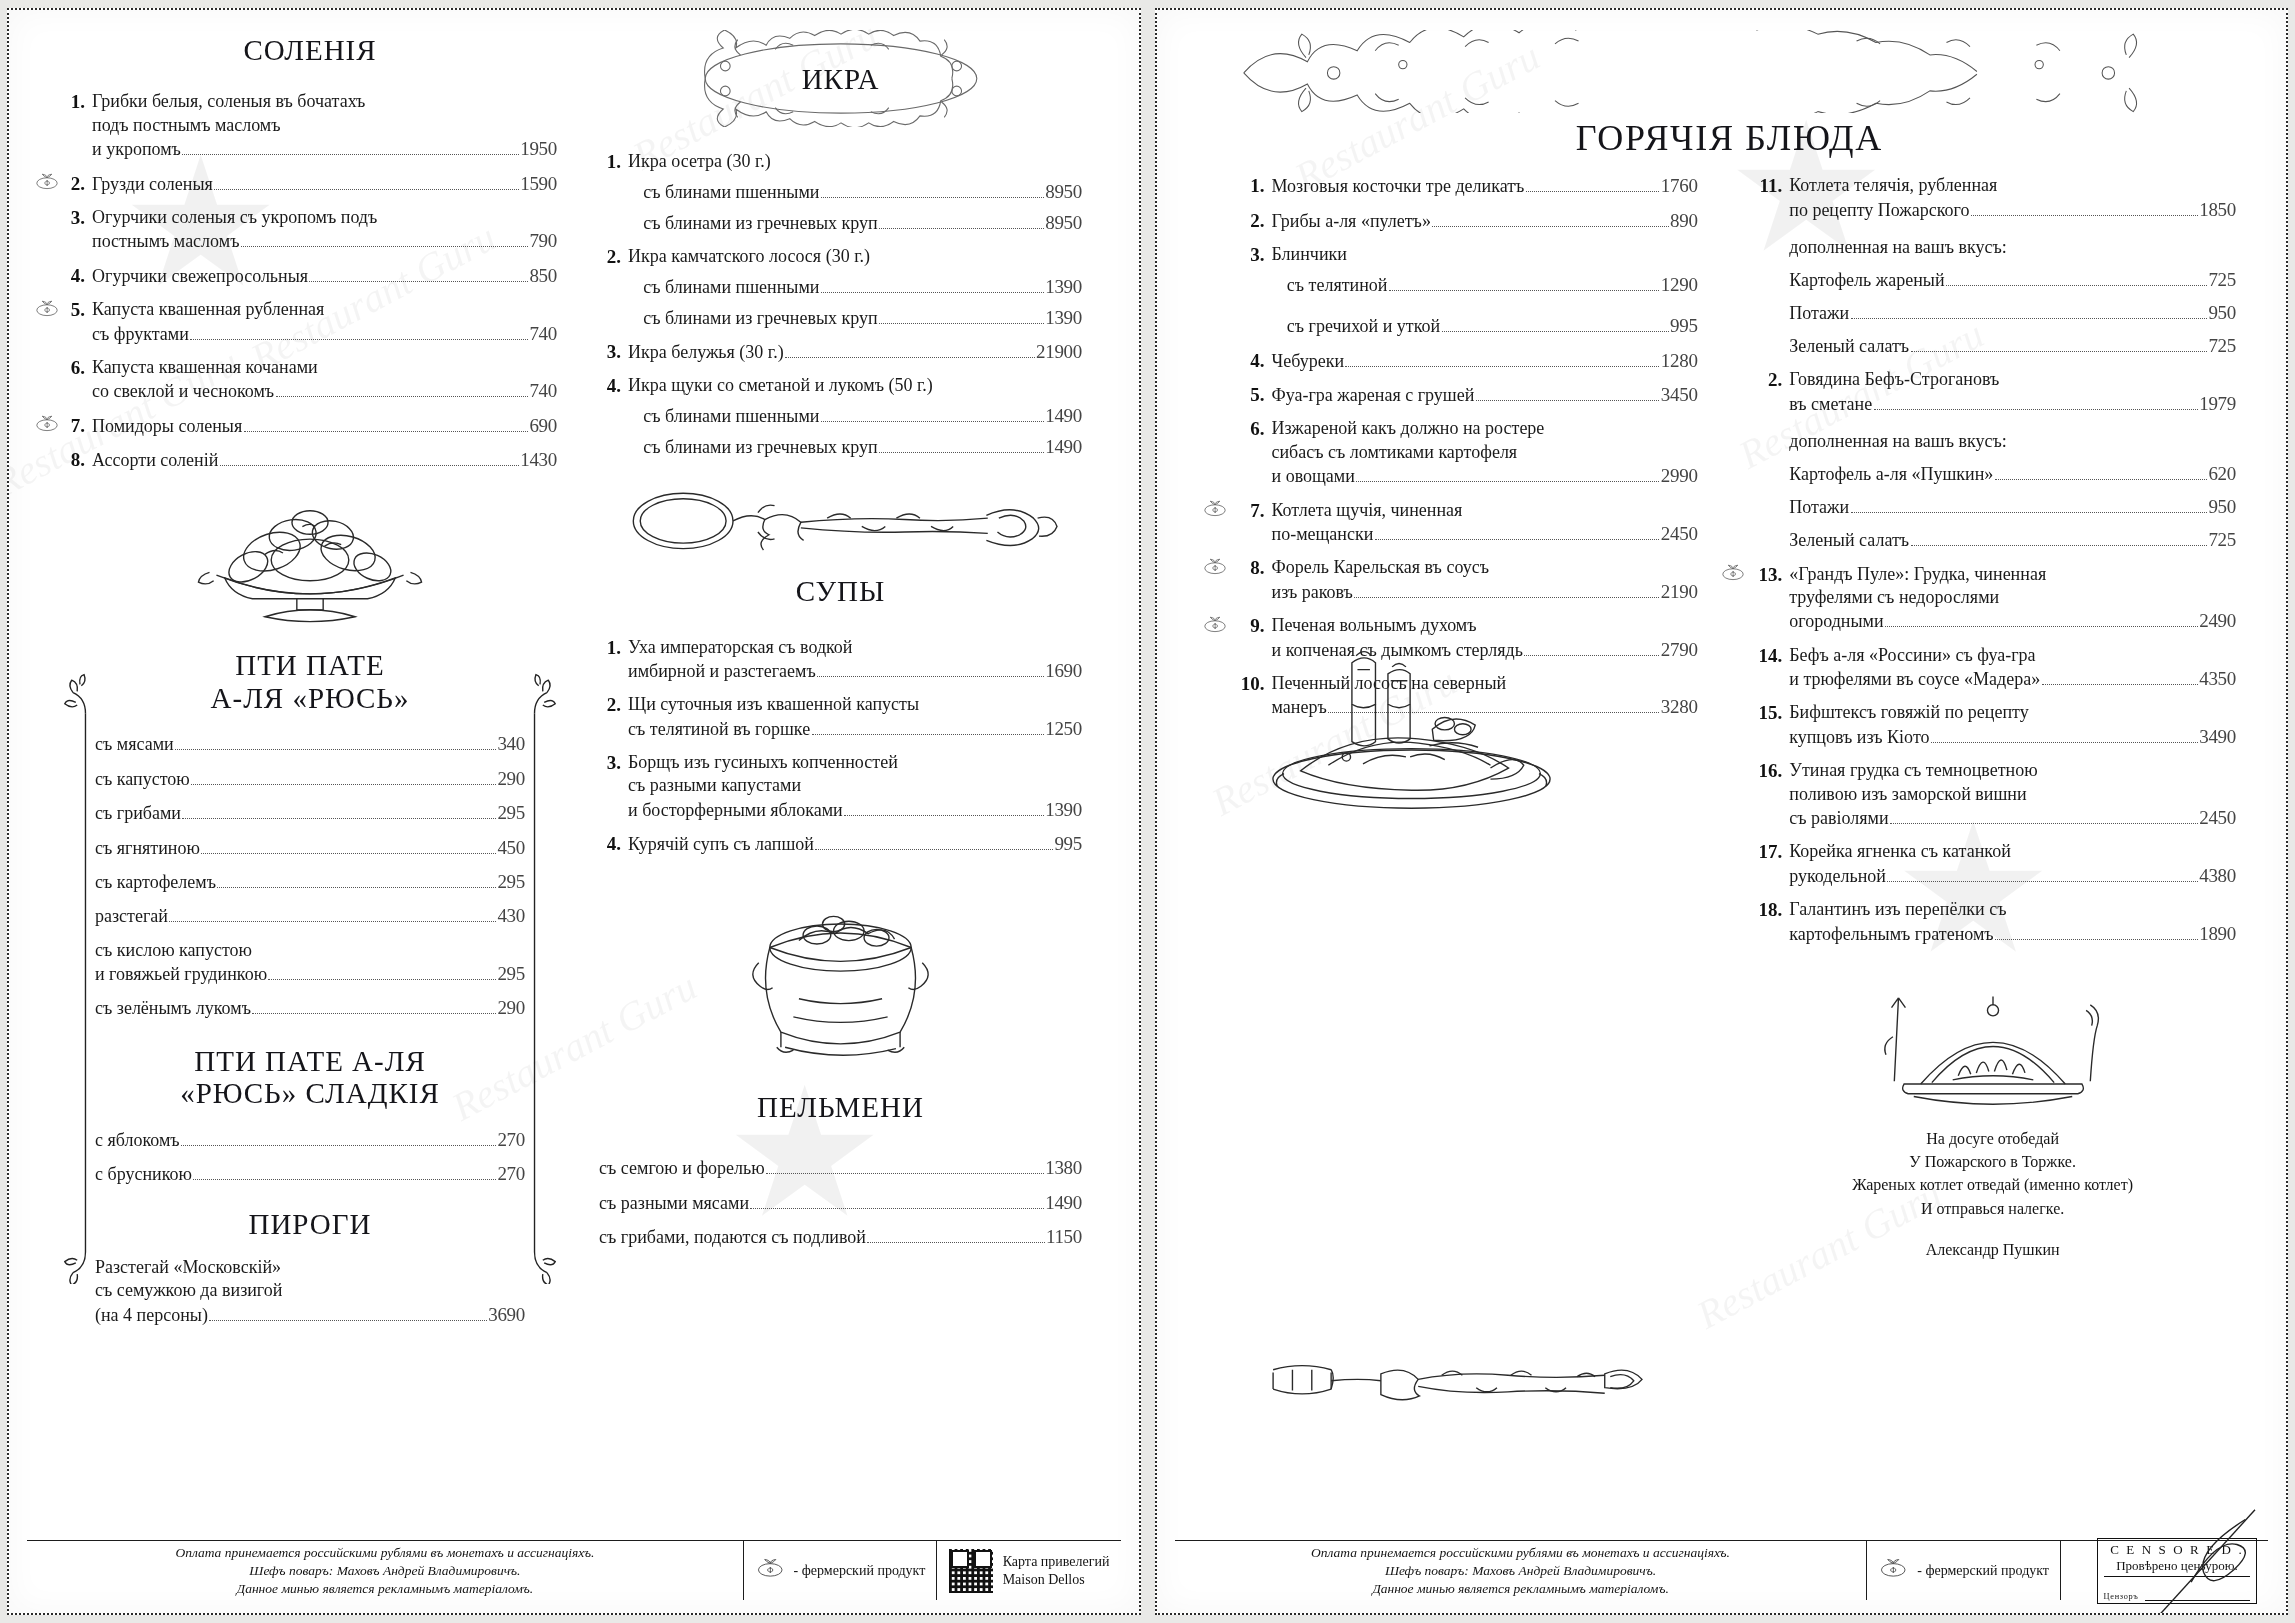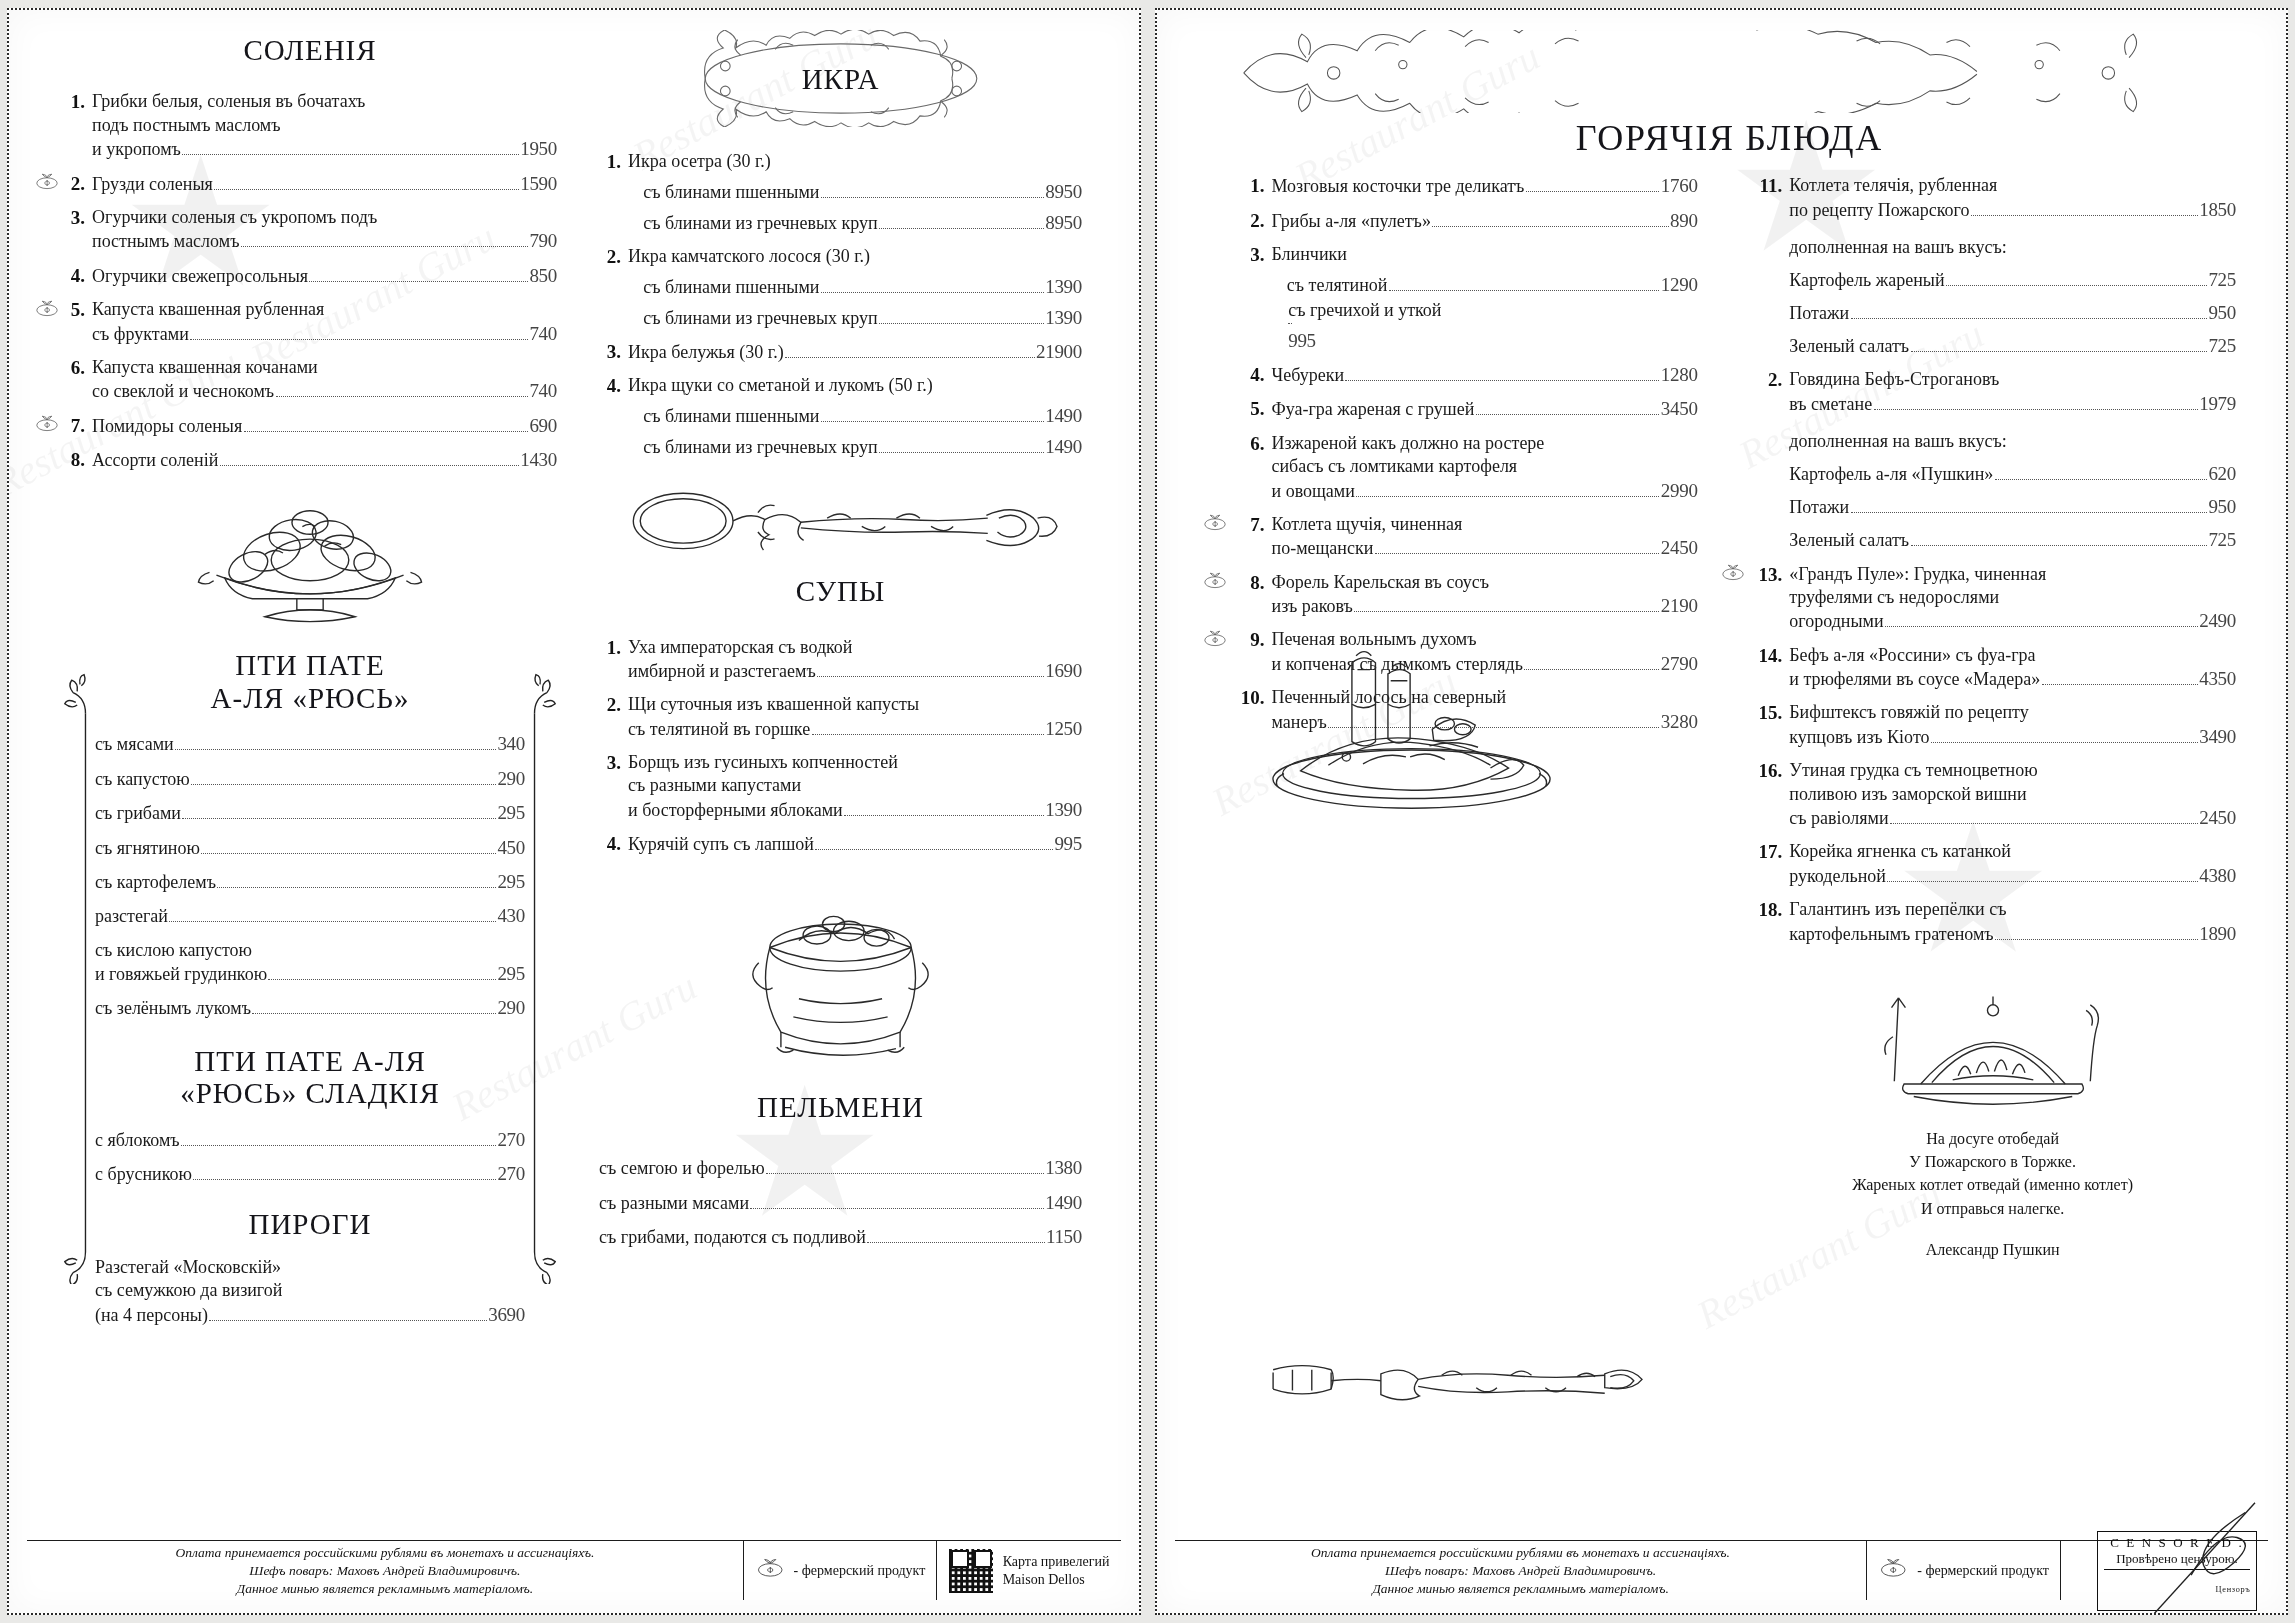--- a/index.html
+++ b/index.html
@@ -119,21 +119,21 @@
   .qr::before{ left:1.4px; top:1.4px; }
   .qr::after{ right:1.4px; top:1.4px; }
   .qr-label { font-size: 14px; line-height:1.25; color:#131313; }
 
   .censor {
     border: 1.4px solid #111; padding: 3.5px 5.6px 2.1px 5.6px; position: relative;
     font-family: "Liberation Serif", serif; text-align:center; min-width: 160px;
   }
   .censor .c1 { font-size: 13px; letter-spacing: 2.1px; color:#111; }
   .censor .c2 { font-size: 13px; color:#111; border-bottom:0.7px solid #111; padding-bottom:1.4px;}
-  .censor .c3 { font-size: 8.3px; letter-spacing:0.7px; text-align:left; margin-top:15px; display:flex; gap:7px; align-items:flex-end;flex-direction:column;}
+  .censor .c3 { font-size: 8.3px; letter-spacing:0.7px; text-align:left; margin-top:15px; display:flex; gap:7px; align-items:flex-end;}
   .censor .c3 .line { flex:1 1 auto; border-bottom:0.7px solid #111; height:7px; }
   .scribble { position:absolute; right:-5.6px; top:-32px; width: 146px; height: 132px; pointer-events:none; }
 
   
   .illu { display:block; margin: 0 auto; }
 
   
   .poem { text-align:center; font-size: 16px; line-height:1.45; color:#151515; }
   .poem .author { margin-top: 18px; font-size: 16px; }
 
@@ -724,21 +724,21 @@
               </li>
               <li class="row">
                 <span class="num wide">3.</span>
                 <div class="body">
                   <div class="ln plain">Блинчики</div>
                   <div class="ln" style="padding-left: 15.3px; margin-top: 6.2px;">
                     <span class="t">съ телятиной</span>
                     <span class="dots"></span>
                     <span class="pr">1290</span>
                   </div>
-                  <div class="ln" style="padding-left: 15.3px; margin-top: 2px; flex-direction: column;">
+                  <div class="ln" style="padding-left: 15.3px; margin-top: 17px;">
                     <span class="t">съ гречихой и уткой</span>
                     <span class="dots"></span>
                     <span class="pr">995</span>
                   </div>
                 </div>
               </li>
               <li class="row">
                 <span class="num wide">4.</span>
                 <div class="body">
                   <div class="ln">

